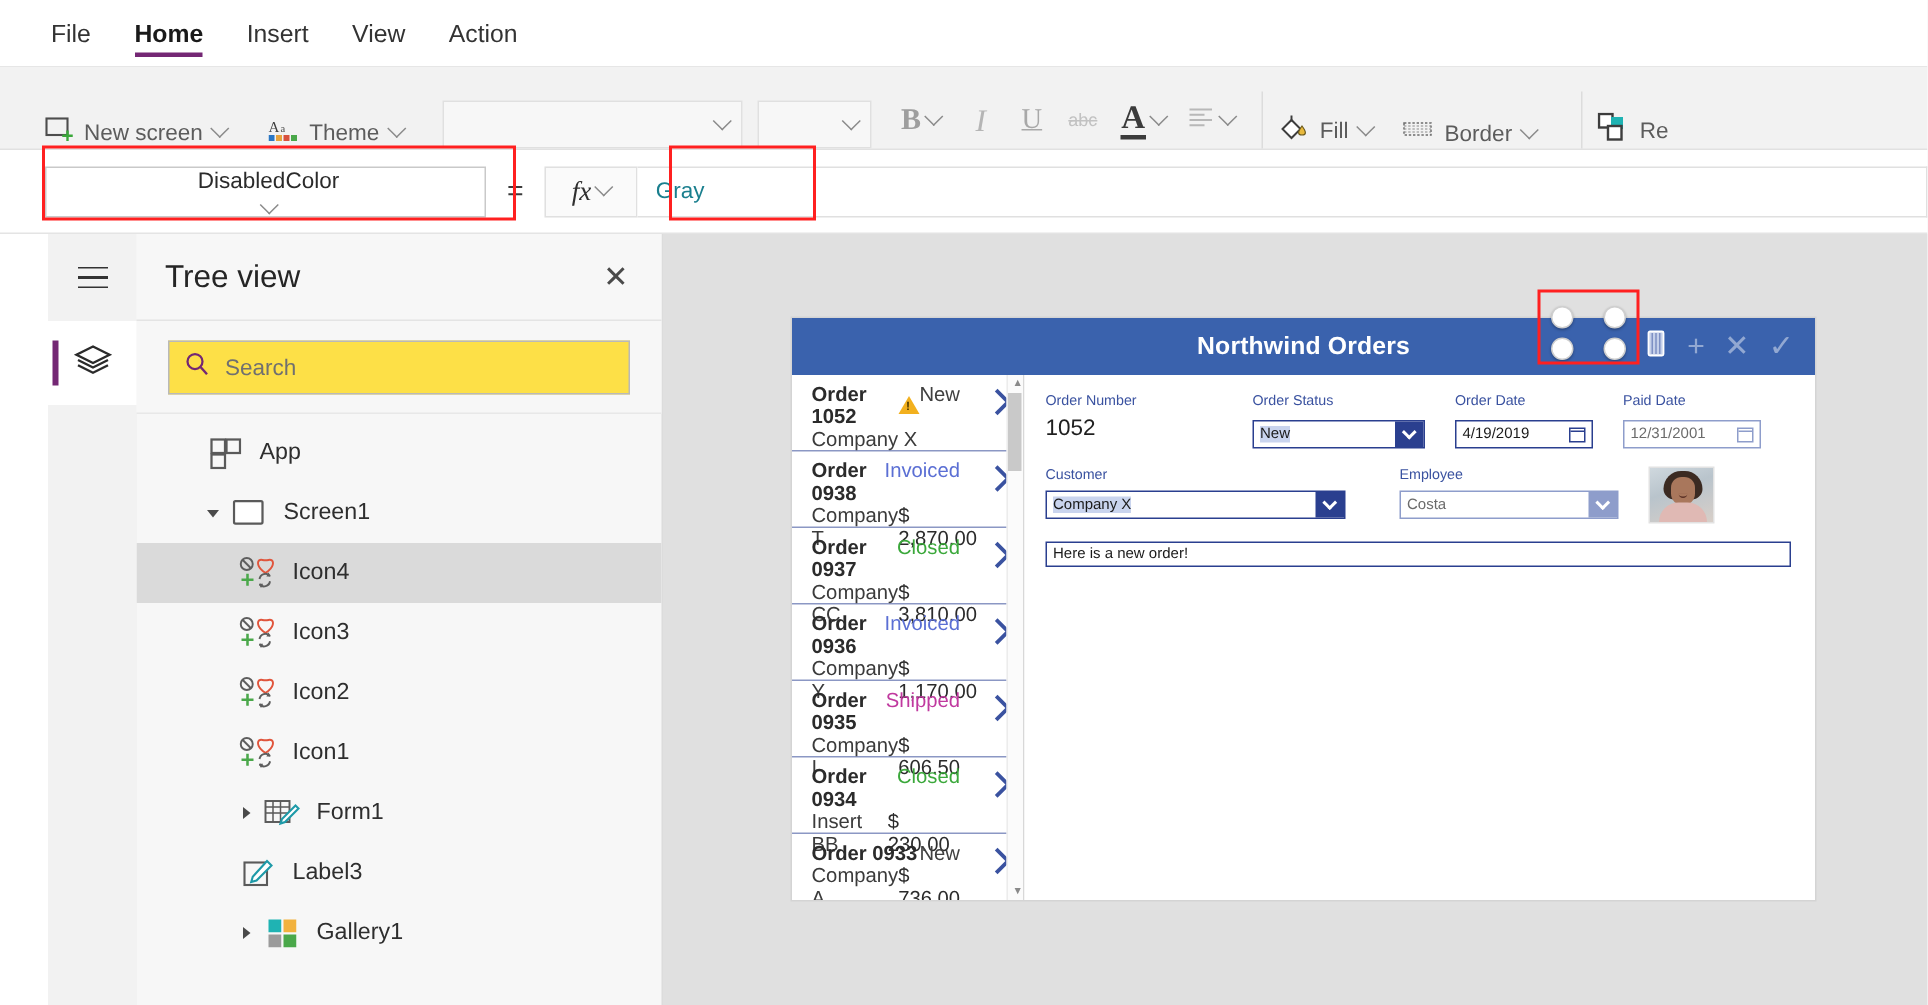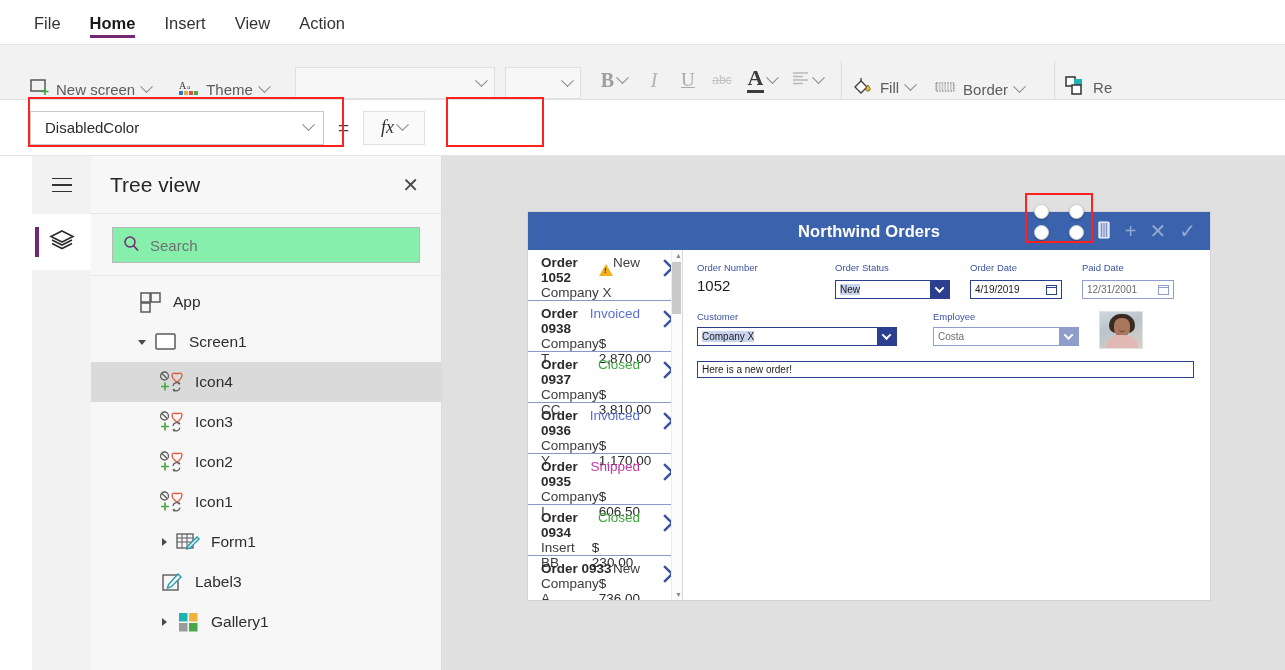--- a/index.html
+++ b/index.html
@@ -112,20 +112,21 @@
     position: relative;
   }
   #prop-dropdown {
     width: 294px; height: 34px;
     border: 1px solid #c9c9c9;
     background: #fff;
     display: flex; align-items: center;
     padding: 0 10px 0 14px;
     justify-content: space-between;
     cursor: pointer;
+    flex-direction: column;
   }
   #prop-dropdown span.txt { font-size: 15px; color: #2b2b2b; }
   #eq { margin: 0 14px; font-size: 19px; color: #3b3b3b; }
   #fx-box {
     width: 62px; height: 34px;
     border: 1px solid #e0e0e0;
     background: #fafafa;
     display: flex; align-items: center; justify-content: center;
     gap: 4px; cursor: pointer;
   }
@@ -207,21 +208,21 @@
     display: flex; align-items: center; justify-content: space-between;
     padding: 0 22px 0 19px;
     border-bottom: 1px solid #e4e4e4;
     background:#f7f7f7;
   }
   #tree-title { font-size: 21px; color: #252525; }
   #tree-close { font-size: 20px; color: #4a4a4a; cursor: pointer; line-height:1; }
   #search-wrap { padding: 13px 21px 12px 21px; background:#f7f7f7; border-bottom:1px solid #e8e8e8;}
   #search-box {
     height: 36px;
-    background: #86efac;
+    background: #fde047;
     border: 1px solid #b9b9b9;
     display: flex; align-items: center;
     padding: 0 10px;
     gap: 10px;
     cursor: text;
   }
   #search-box .ph { font-size: 15px; color: #707070; }
   #tree-items { flex: 1; overflow: hidden; padding-top: 6px; }
   .tree-row {
     height: 40px;
@@ -520,20 +521,23 @@
 <div id="propbar">
   <div id="prop-dropdown">
     <span class="txt">DisabledColor</span>
     <span class="caret"></span>
   </div>
   <div id="eq">=</div>
   <div id="fx-box">
     <span class="fx">fx</span>
     <span class="caret"></span>
   </div>
+  <div id="formula-input">
+    <span>Gray</span>
+  </div>
 
   <div class="annot" style="left:28px; top:-3px; width:316px; height:50px;"></div>
   <div class="annot" style="left:446px; top:-3px; width:98px; height:50px;"></div>
 </div>
 
 <div id="body">
 
   <div id="rail">
     <div id="hamburger">
       <span class="bars">

